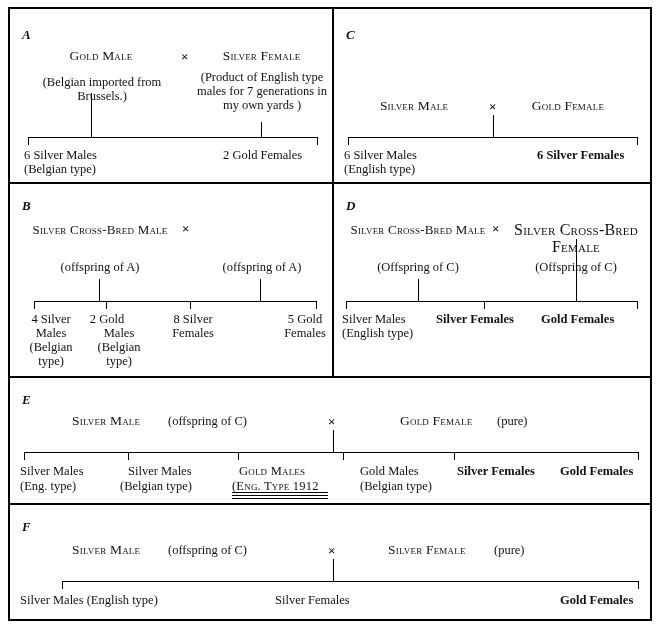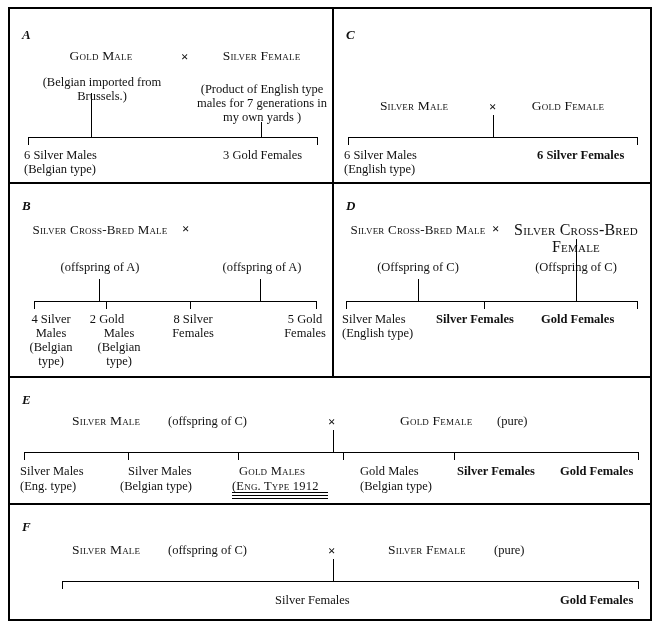--- a/index.html
+++ b/index.html
@@ -111,31 +111,31 @@
   <div class="thick-v" style="left:332px; top:9px; width:2px; height:367px;"></div>
 
   <div class="panel" style="left:10px; top:9px; width:322px; height:173px;">
     <div class="panel-label" style="left:12px; top:18px;">A</div>
 
     <div class="txt sc center" style="left:36px; top:40px; width:110px; font-size:13.5px;">Gold Male</div>
     <div class="cross" style="left:171px; top:40px;">×</div>
     <div class="txt sc center" style="left:189px; top:40px; width:125px; font-size:13.5px;">Silver Female</div>
 
     <div class="txt center" style="left:22px; top:66px; width:140px; white-space:normal;">(Belgian imported from Brussels.)</div>
-    <div class="txt center" style="left:186px; top:73px; width:132px; white-space:normal;">(Product of English type males for 7 generations in my own yards )</div>
+    <div class="txt center" style="left:186px; top:61px; width:132px; white-space:normal;">(Product of English type males for 7 generations in my own yards )</div>
 
     <div class="vline" style="left:81px; top:84px; height:44px;"></div>
     <div class="vline" style="left:251px; top:113px; height:15px;"></div>
     <div class="hline" style="left:18px; top:128px; width:290px;"></div>
     <div class="vline" style="left:18px; top:128px; height:8px;"></div>
     <div class="vline" style="left:307px; top:128px; height:8px;"></div>
 
     <div class="txt" style="left:14px; top:139px;">6 Silver Males</div>
     <div class="txt" style="left:14px; top:153px;">(Belgian type)</div>
-    <div class="txt" style="left:213px; top:139px;">3 Gold Females</div>
+    <div class="txt" style="left:213px; top:139px;">2 Gold Females</div>
   </div>
 
   <div class="panel" style="left:334px; top:9px; width:316px; height:173px;">
     <div class="panel-label" style="left:12px; top:18px;">C</div>
 
     <div class="txt sc center" style="left:18px; top:90px; width:124px; font-size:13.5px;">Silver Male</div>
     <div class="cross" style="left:155px; top:90px;">×</div>
     <div class="txt sc center" style="left:172px; top:90px; width:124px; font-size:13.5px;">Gold Female</div>
 
     <div class="vline" style="left:159px; top:106px; height:22px;"></div>
@@ -247,16 +247,17 @@
     <div class="txt" style="left:158px; top:38px;">(offspring of C)</div>
     <div class="cross" style="left:318px; top:38px;">×</div>
     <div class="txt sc" style="left:378px; top:38px; font-size:13.5px;">Silver Female</div>
     <div class="txt" style="left:484px; top:38px;">(pure)</div>
 
     <div class="vline" style="left:323px; top:54px; height:22px;"></div>
     <div class="hline" style="left:52px; top:76px; width:577px;"></div>
     <div class="vline" style="left:52px; top:76px; height:8px;"></div>
     <div class="vline" style="left:628px; top:76px; height:8px;"></div>
 
+    <div class="txt" style="left:10px; top:88px;">Silver Males (English type)</div>
     <div class="txt" style="left:265px; top:88px;">Silver Females</div>
     <div class="txt bold" style="left:550px; top:88px;">Gold Females</div>
   </div>
 </div>
 
 </body></html>

